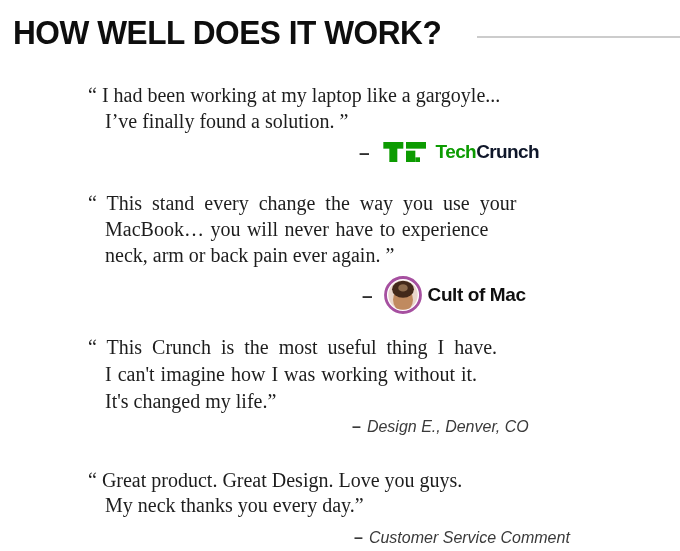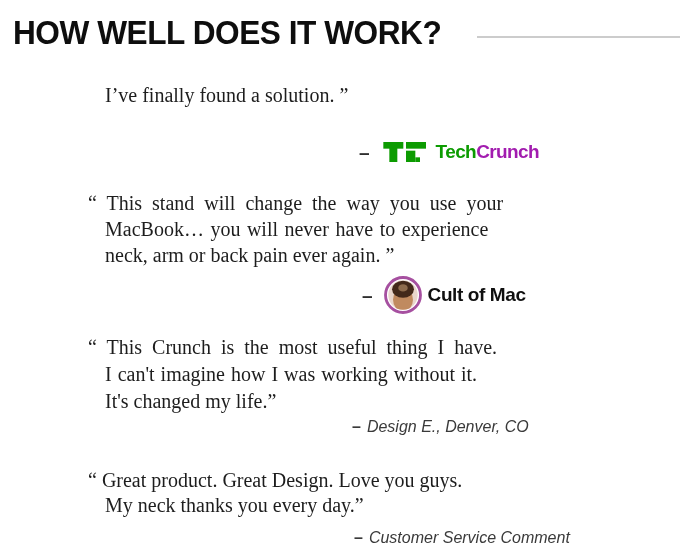--- a/index.html
+++ b/index.html
@@ -76,21 +76,21 @@
 
   .tc-logo-mark { display: block; margin-right: 7px; }
   .tc-wordmark {
     font-family: "Liberation Sans", sans-serif;
     font-weight: bold;
     font-size: 19px;
     letter-spacing: -0.6px;
     white-space: nowrap;
   }
   .tc-green { color: #0c9b01; text-align: right; }
-  .tc-black { color: #a21caf; }
+  .tc-black { color: #0f172a; }
 
   .cult-avatar { display: block; margin-right: 6px; }
   .cult-label {
     font-family: "Liberation Sans", sans-serif;
     font-weight: bold;
     font-size: 19px;
     letter-spacing: -0.4px;
     color: #0f0f0f;
     white-space: nowrap;
   }
@@ -111,38 +111,39 @@
 </style>
 </head>
 <body>
 
 <div class="slide">
 
   <div class="title">HOW WELL DOES IT WORK?</div>
   <div class="title-rule"></div>
 
   <div class="quote" id="quote-1">
+    <div class="qline first">“ I had been working at my laptop like a gargoyle...</div>
     <div class="qline">I’ve finally found a solution. ”</div>
   </div>
   <div class="attr-row" id="attr-1">
     <span class="attr-dash">–</span>
     <svg class="tc-logo-mark" width="46" height="20" viewBox="0 0 68 30">
       <g fill="#0c9b01">
         <rect x="0" y="0" width="30" height="10"></rect>
         <rect x="9" y="0" width="12" height="30"></rect>
         <rect x="34" y="0" width="30" height="10"></rect>
         <rect x="34" y="13" width="14" height="17"></rect>
         <rect x="48" y="23" width="7" height="7"></rect>
       </g>
     </svg>
     <span class="tc-wordmark"><span class="tc-green">Tech</span><span class="tc-black">Crunch</span></span>
   </div>
 
   <div class="quote" id="quote-2">
-    <div class="qline first" style="word-spacing:5px">“ This stand will change the way you use your</div>
+    <div class="qline first" style="word-spacing:5px">“ This stand every change the way you use your</div>
     <div class="qline" style="word-spacing:1.5px">MacBook… you will never have to experience</div>
     <div class="qline">neck, arm or back pain ever again. ”</div>
   </div>
   <div class="attr-row" id="attr-2">
     <span class="attr-dash">–</span>
     <svg class="cult-avatar" width="38" height="38" viewBox="0 0 40 40">
       <defs>
         <clipPath id="cultclip">
             <circle cx="20" cy="20" r="15.5"></circle>
           </clipPath>

